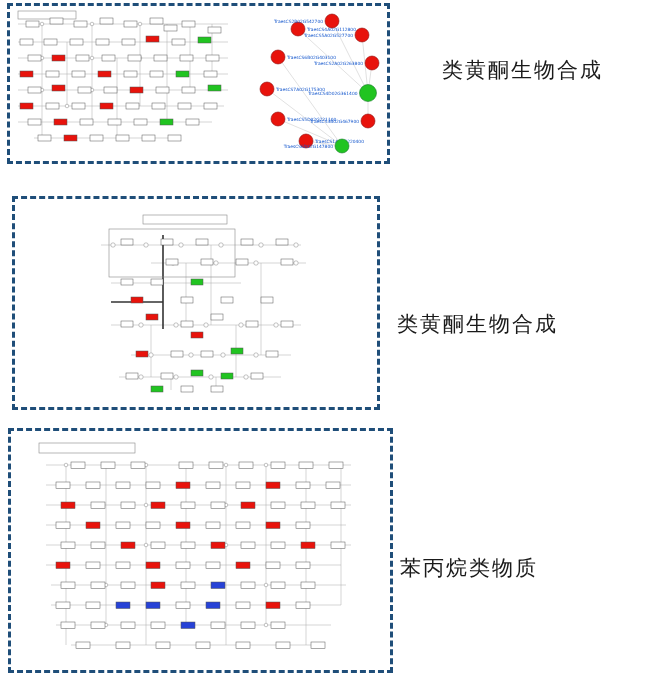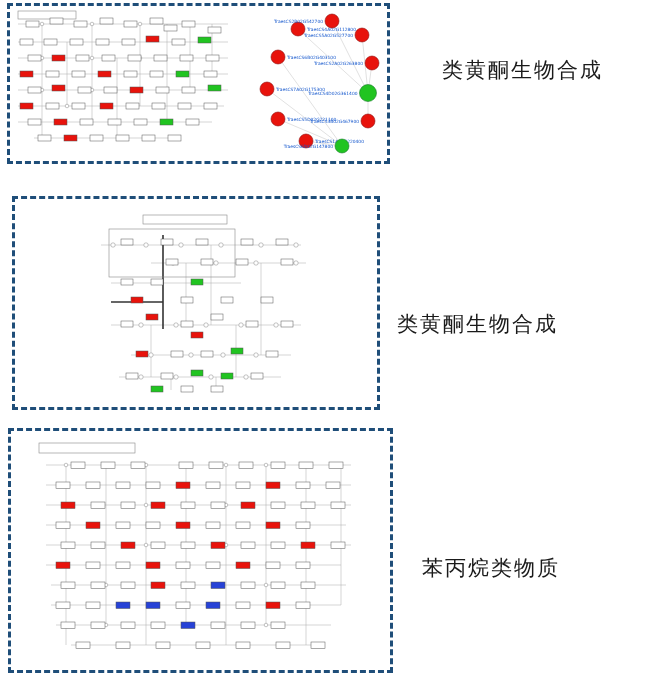--- a/index.html
+++ b/index.html
@@ -364,15 +364,15 @@
         <rect x="240" y="185" width="14" height="6.5" fill="#ffffff" stroke="#555555" stroke-width="0.5"></rect>
         <rect x="45" y="205" width="14" height="6.5" fill="#ffffff" stroke="#555555" stroke-width="0.5"></rect>
         <rect x="85" y="205" width="14" height="6.5" fill="#ffffff" stroke="#555555" stroke-width="0.5"></rect>
         <rect x="125" y="205" width="14" height="6.5" fill="#ffffff" stroke="#555555" stroke-width="0.5"></rect>
         <rect x="165" y="205" width="14" height="6.5" fill="#ffffff" stroke="#555555" stroke-width="0.5"></rect>
         <rect x="205" y="205" width="14" height="6.5" fill="#ffffff" stroke="#555555" stroke-width="0.5"></rect>
         <rect x="245" y="205" width="14" height="6.5" fill="#ffffff" stroke="#555555" stroke-width="0.5"></rect>
         <rect x="280" y="205" width="14" height="6.5" fill="#ffffff" stroke="#555555" stroke-width="0.5"></rect>
       </svg>
   </div>
-  <div class="caption" style="left:400px;top:554px;margin-left:22px;">苯丙烷类物质</div>
+  <div class="caption" style="left:400px;top:554px;">苯丙烷类物质</div>
 
 </div>
 
 </body></html>

